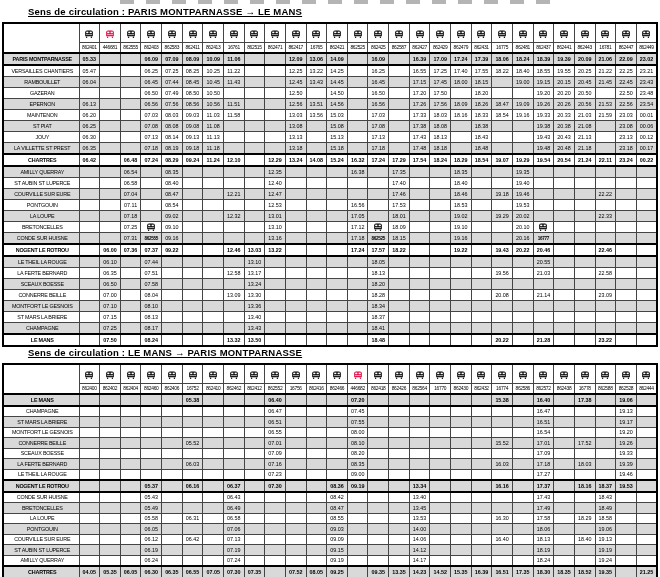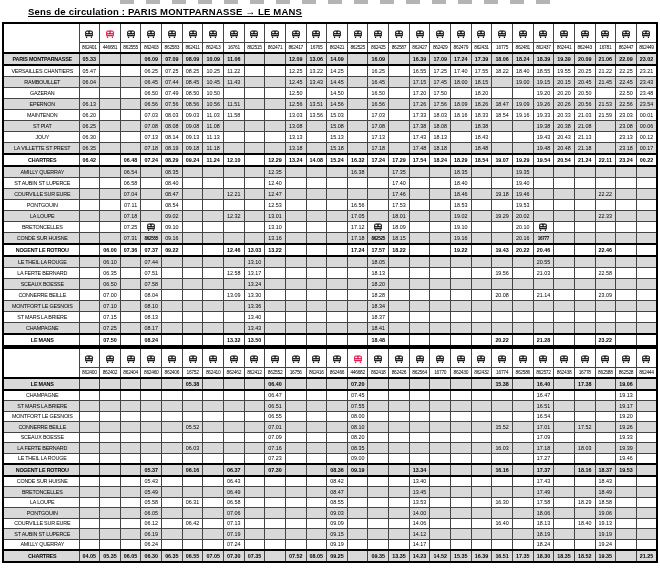--- a/index.html
+++ b/index.html
@@ -1151,20 +1151,21 @@
             <td>23.22</td>
             <td></td>
             <td></td>
           </tr>
         </tbody>
       </table>
     </div>
 </section>
 
 <section id="sec2">
+  <h2 class="dir">Sens de circulation : LE MANS → PARIS MONTPARNASSE</h2>
   <div class="tbl">
       <table>
         <colgroup>
           <col class="namec">
           <col>
           <col>
           <col>
           <col>
           <col>
           <col>

